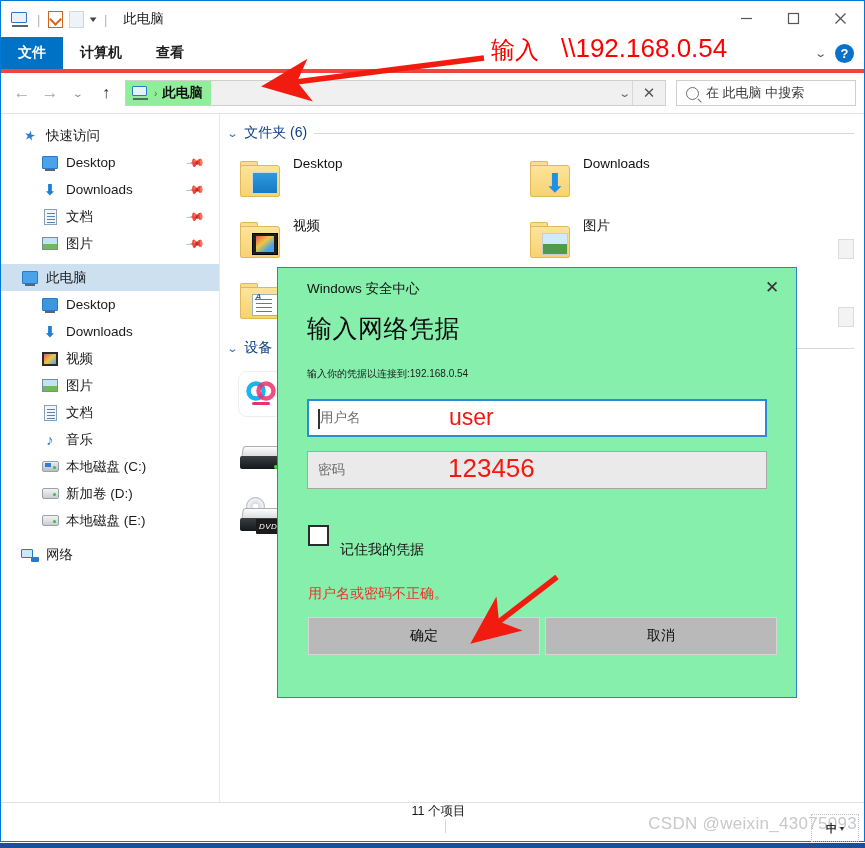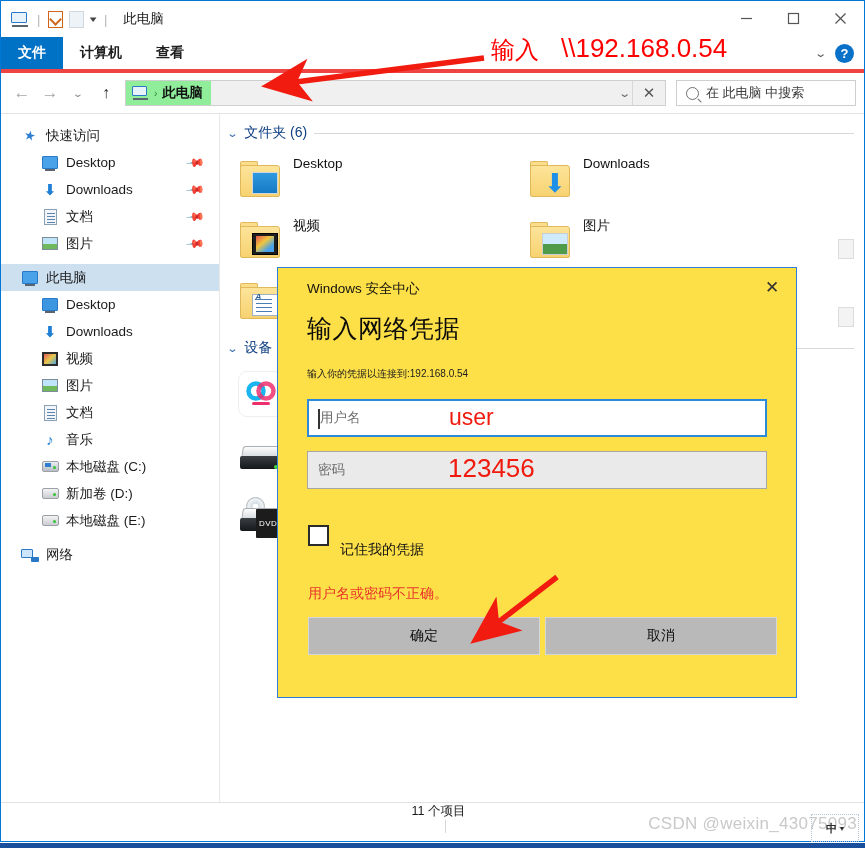--- a/index.html
+++ b/index.html
@@ -331,23 +331,23 @@
     position:absolute; right:6px; bottom:4px; width:4px;height:4px;
     background:#3ddc3d; border-radius:50%;
   }
   .disk .dvd {
     position:absolute; left:8px; top:-4px; width:17px; height:17px;
     border-radius:50%;
     background: radial-gradient(#fff 22%, #d7dde3 26%, #eef2f5 60%, #c3cad0 100%);
     border:1px solid #b2b9c0;
   }
   .disk .dvdlabel{
-    position:absolute; left:18px; top:8px;
+    position:absolute; left:18px; top:18px;
     background:#1c1c1c; color:#fff; font-size:8px;
-    padding:10px 3px; border-radius:1px; letter-spacing:.5px;
+    padding:3px 3px; border-radius:1px; letter-spacing:.5px;font-style:italic;
   }
   .scrollstub {
     position: absolute; right: 10px;
     width: 14px; height: 18px;
     background: #f3f3f3; border: 1px solid #dcdcdc;
   }
 
   
   .statusbar {
     height: 30px;
@@ -359,21 +359,21 @@
     position: relative;
     flex-direction: column;
   }
   .sb-sep { width:1px; height:14px; background:#d6d6d6; margin-left:14px;}
 
   
   #dialog {
     position: absolute;
     left: 277px; top: 267px;
     width: 520px; height: 431px;
-    background: #fde047;
+    background: #86efac;
     border: 1px solid #2c7fd4;
     box-sizing: border-box;
     z-index: 40;
   }
   .dlg-title {
     height: 42px; display:flex; align-items:center;
     padding-left: 29px;
     font-size: 13.5px; color: #111;
     position: relative;
   }

